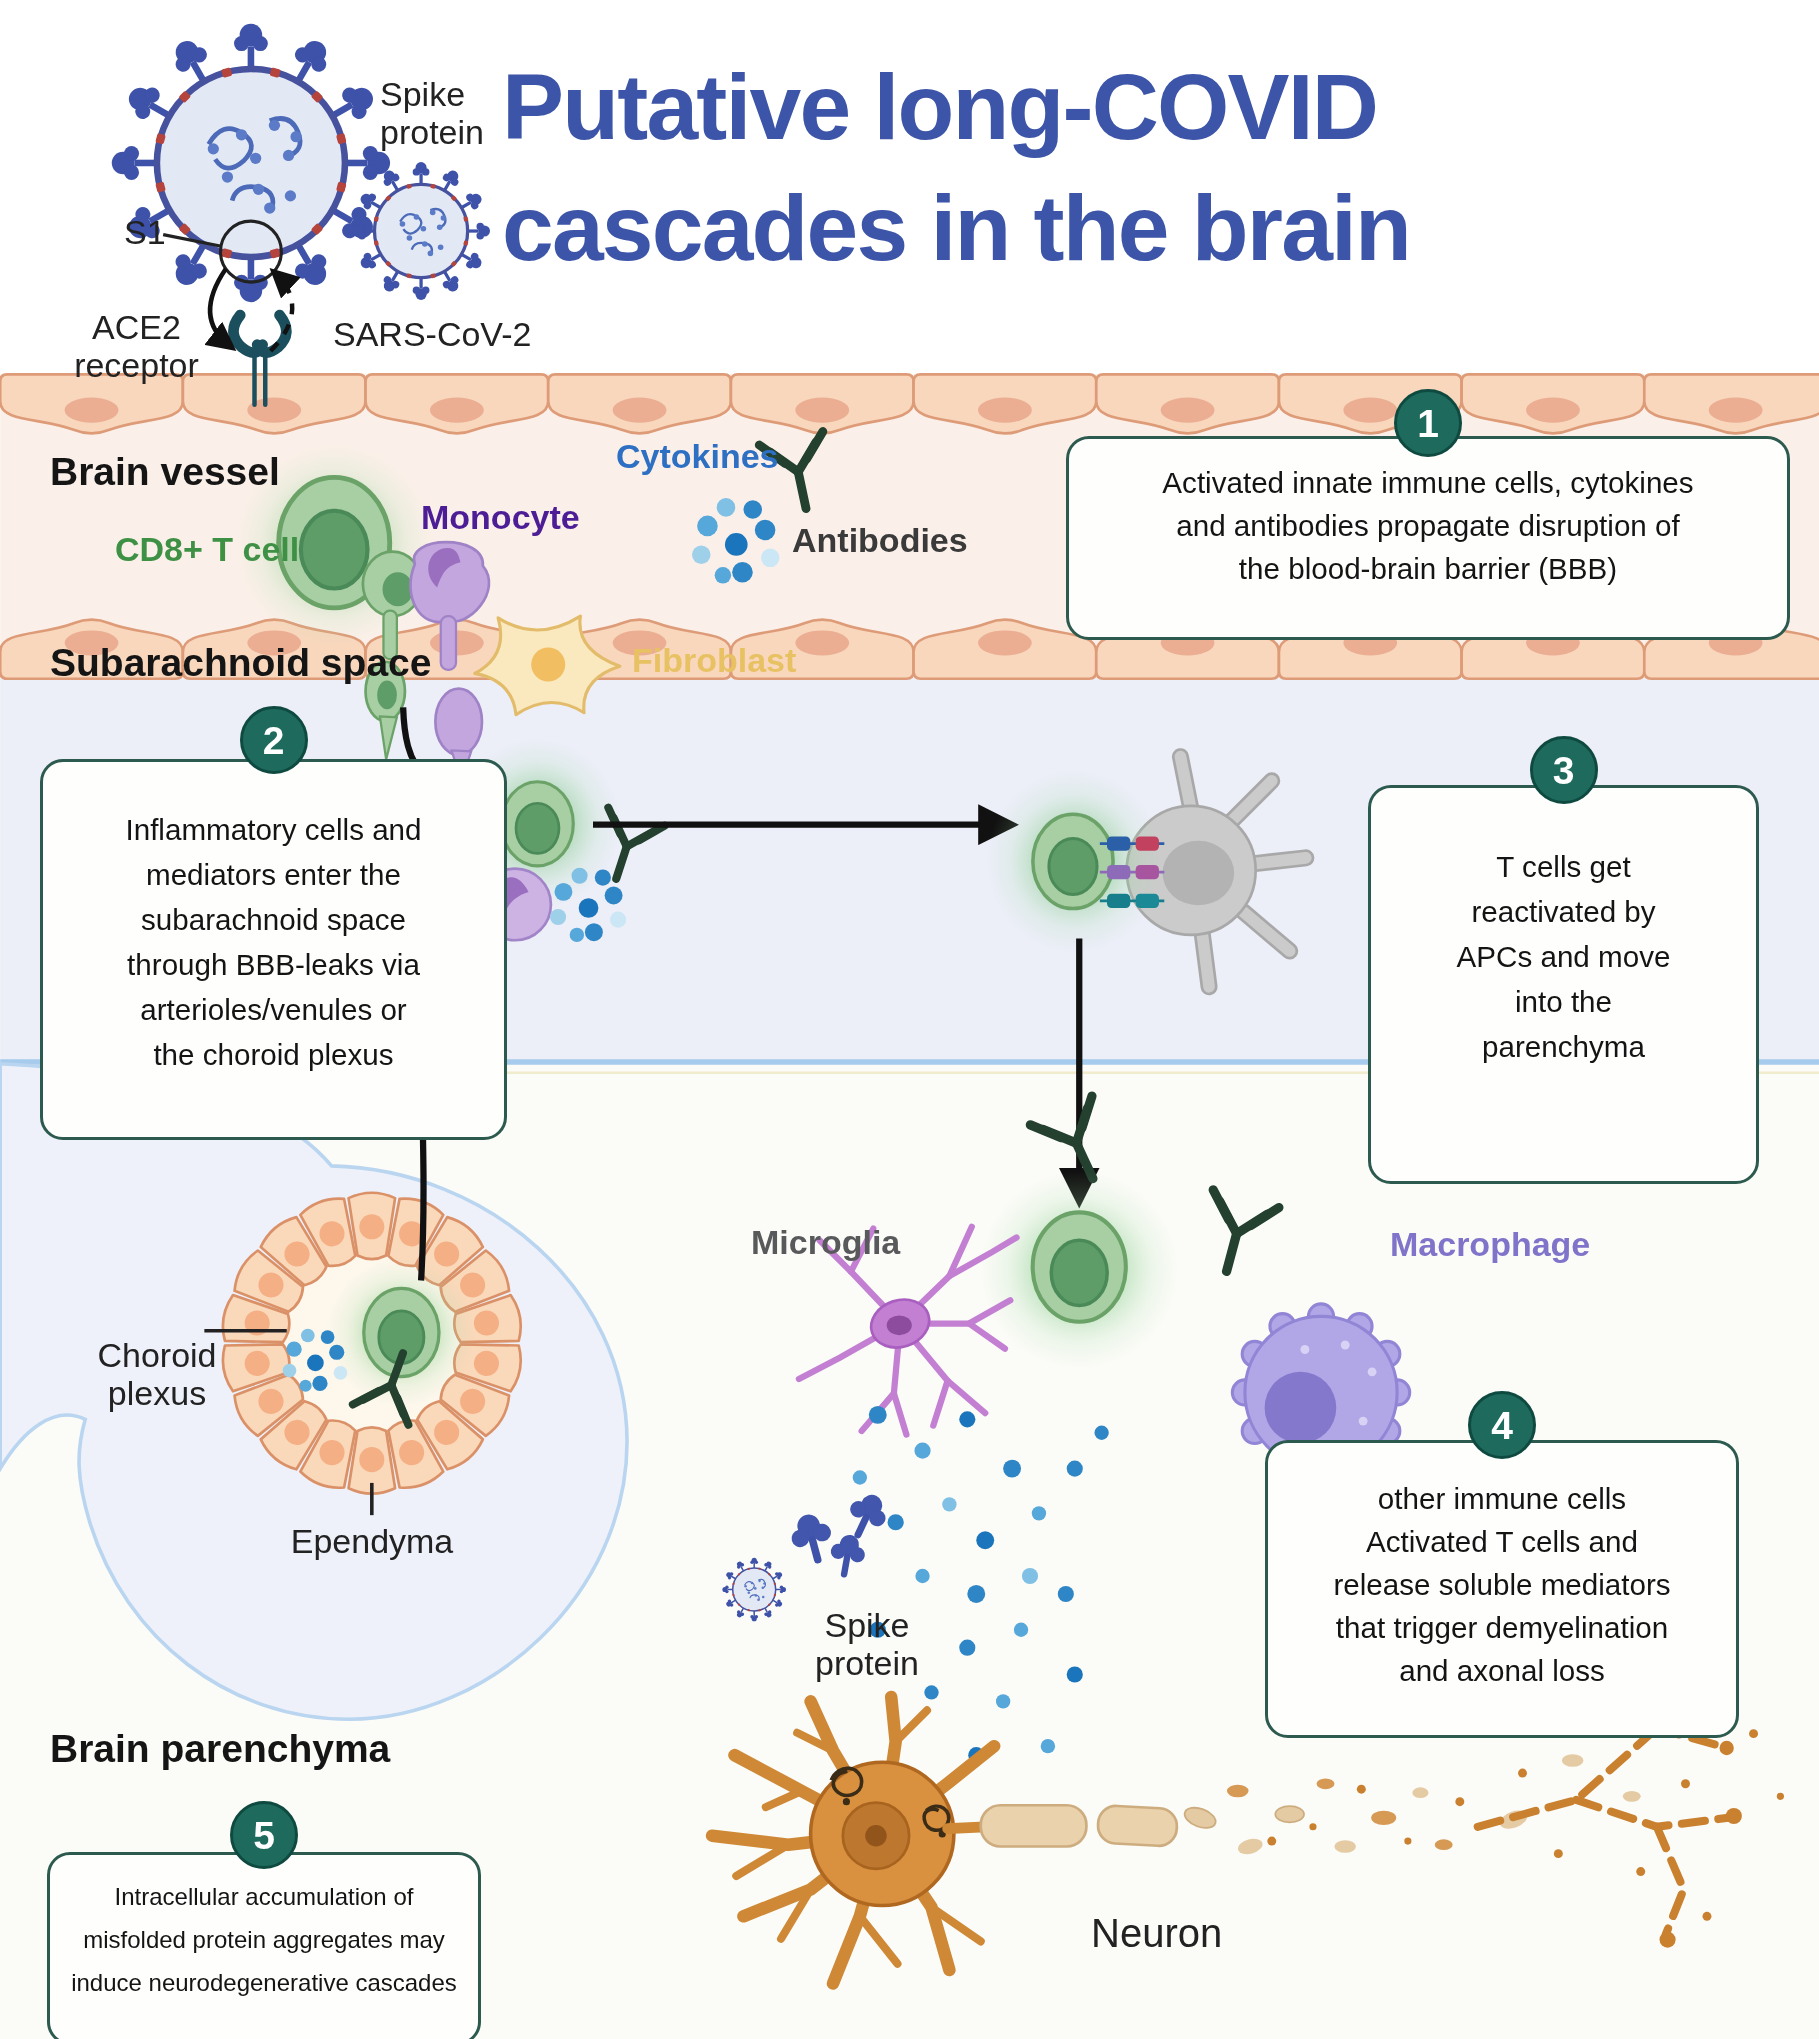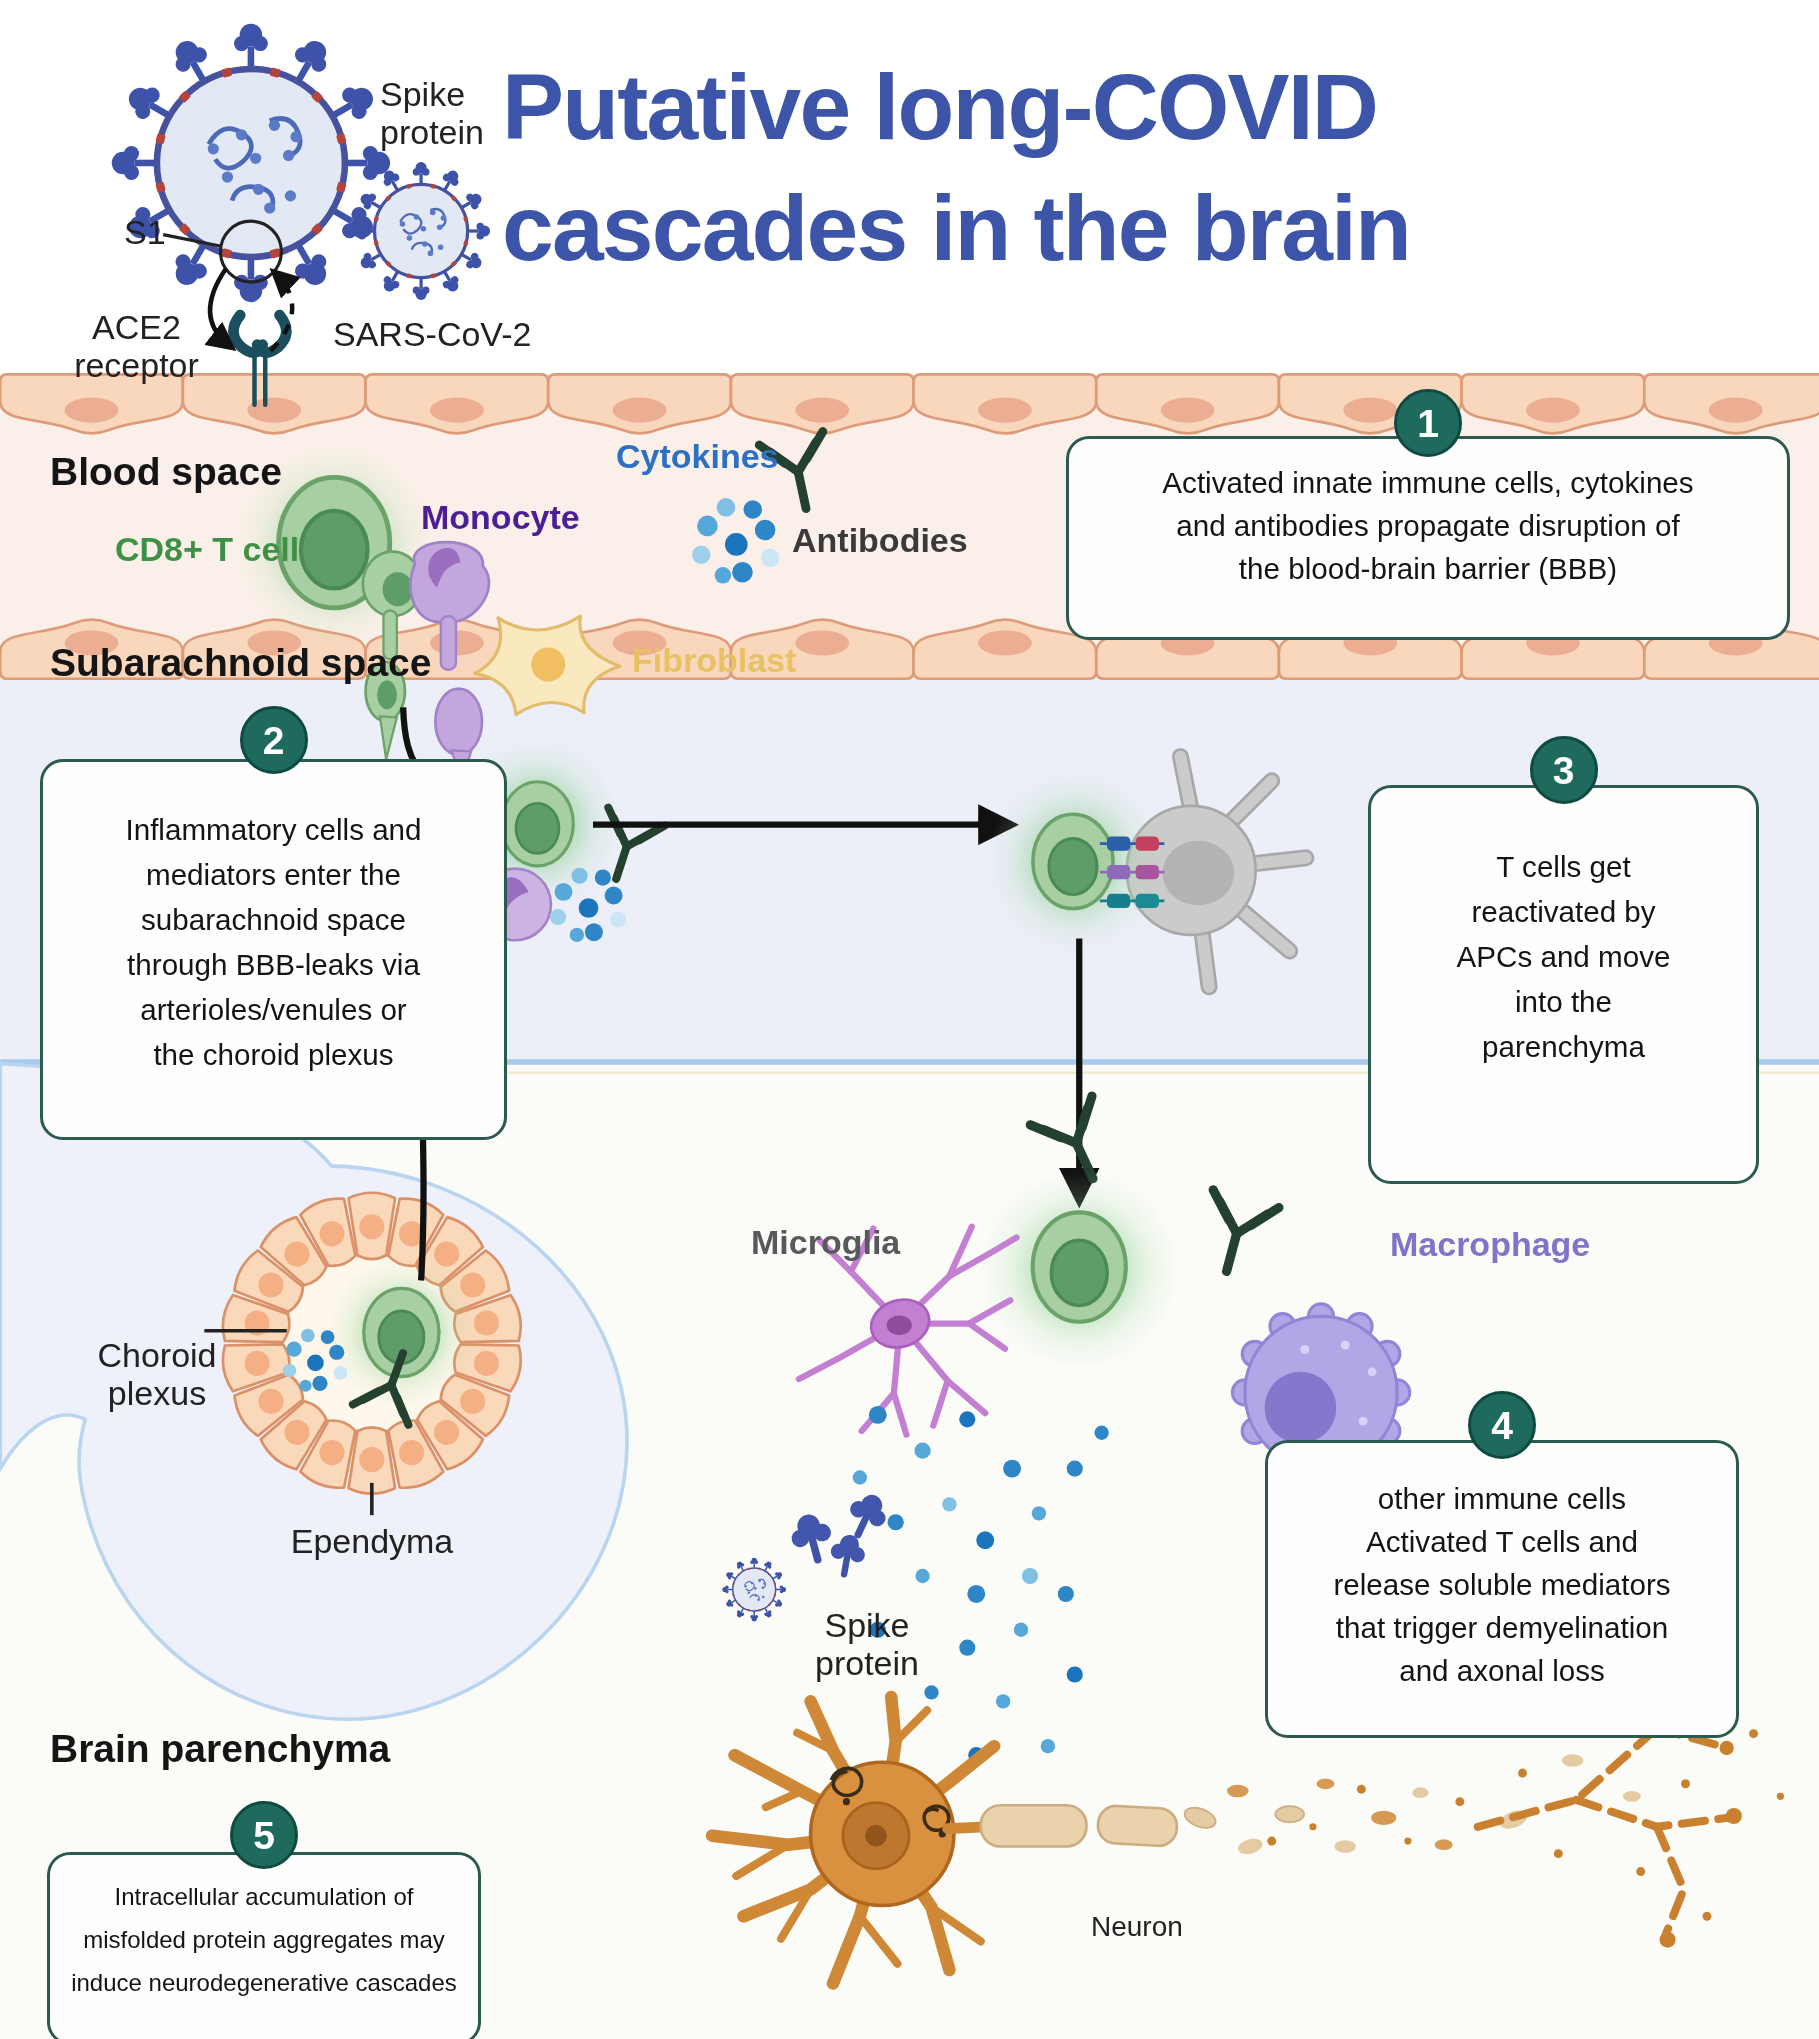--- a/index.html
+++ b/index.html
@@ -497,38 +497,38 @@
 <div class="lbl title" style="left:502px;top:47px;width:1311px;">
   <div>Putative long-COVID</div>
   <div>cascades in the brain</div>
 </div>
 
 <div class="lbl anat wrap" style="left:380px;top:43px;width:152px;">Spike protein</div>
 <div class="lbl anat" style="left:124px;top:213px;">S1</div>
 <div class="lbl anat wrap" style="left:56px;top:276px;width:161px;text-align:center;">ACE2 receptor</div>
 <div class="lbl anat" style="left:333px;top:315px;">SARS-CoV-2</div>
 
-<div class="lbl sec" style="left:50px;top:450px;">Blood space</div>
+<div class="lbl sec" style="left:50px;top:450px;">Brain vessel</div>
 <div class="lbl cell" style="left:115px;top:530px;color:#3e9144;">CD8+ T cell</div>
 <div class="lbl cell" style="left:421px;top:498px;color:#4c1d95;">Monocyte</div>
 <div class="lbl cell" style="left:616px;top:437px;color:#2d6fc3;">Cytokines</div>
 <div class="lbl cell" style="left:792px;top:521px;color:#3a3a3a;">Antibodies</div>
 
 <div class="lbl sec" style="left:50px;top:641px;">Subarachnoid space</div>
 <div class="lbl cell" style="left:632px;top:641px;color:#e8c163;">Fibroblast</div>
 
 <div class="lbl cell" style="left:751px;top:1223px;color:#58595b;">Microglia</div>
 <div class="lbl cell" style="left:1390px;top:1225px;color:#7f74c9;">Macrophage</div>
 
 <div class="lbl anat wrap ctr" style="left:157px;top:1304px;width:170px;">Choroid plexus</div>
 <div class="lbl anat ctr" style="left:372px;top:1522px;">Ependyma</div>
 
 <div class="lbl sec" style="left:50px;top:1727px;">Brain parenchyma</div>
 <div class="lbl anat wrap ctr" style="left:867px;top:1574px;width:143px;">Spike protein</div>
-<div class="lbl anat" style="left:1091px;top:1911px;font-size:28px;">Neuron</div>
+<div class="lbl anat" style="left:1091px;top:1911px;font-size:40px;">Neuron</div>
 
 <div class="info-box b1" style="left:1066px;top:436px;width:718px;height:176px;">
   <div class="badge" style="top:-50px;">1</div>
   <div class="bline">Activated innate immune cells, cytokines</div>
   <div class="bline">and antibodies propagate disruption of</div>
   <div class="bline">the blood-brain barrier (BBB)</div>
 </div>
 
 <div class="info-box b2" style="left:40px;top:759px;width:461px;height:330px;">
   <div class="badge" style="top:-56px;">2</div>

